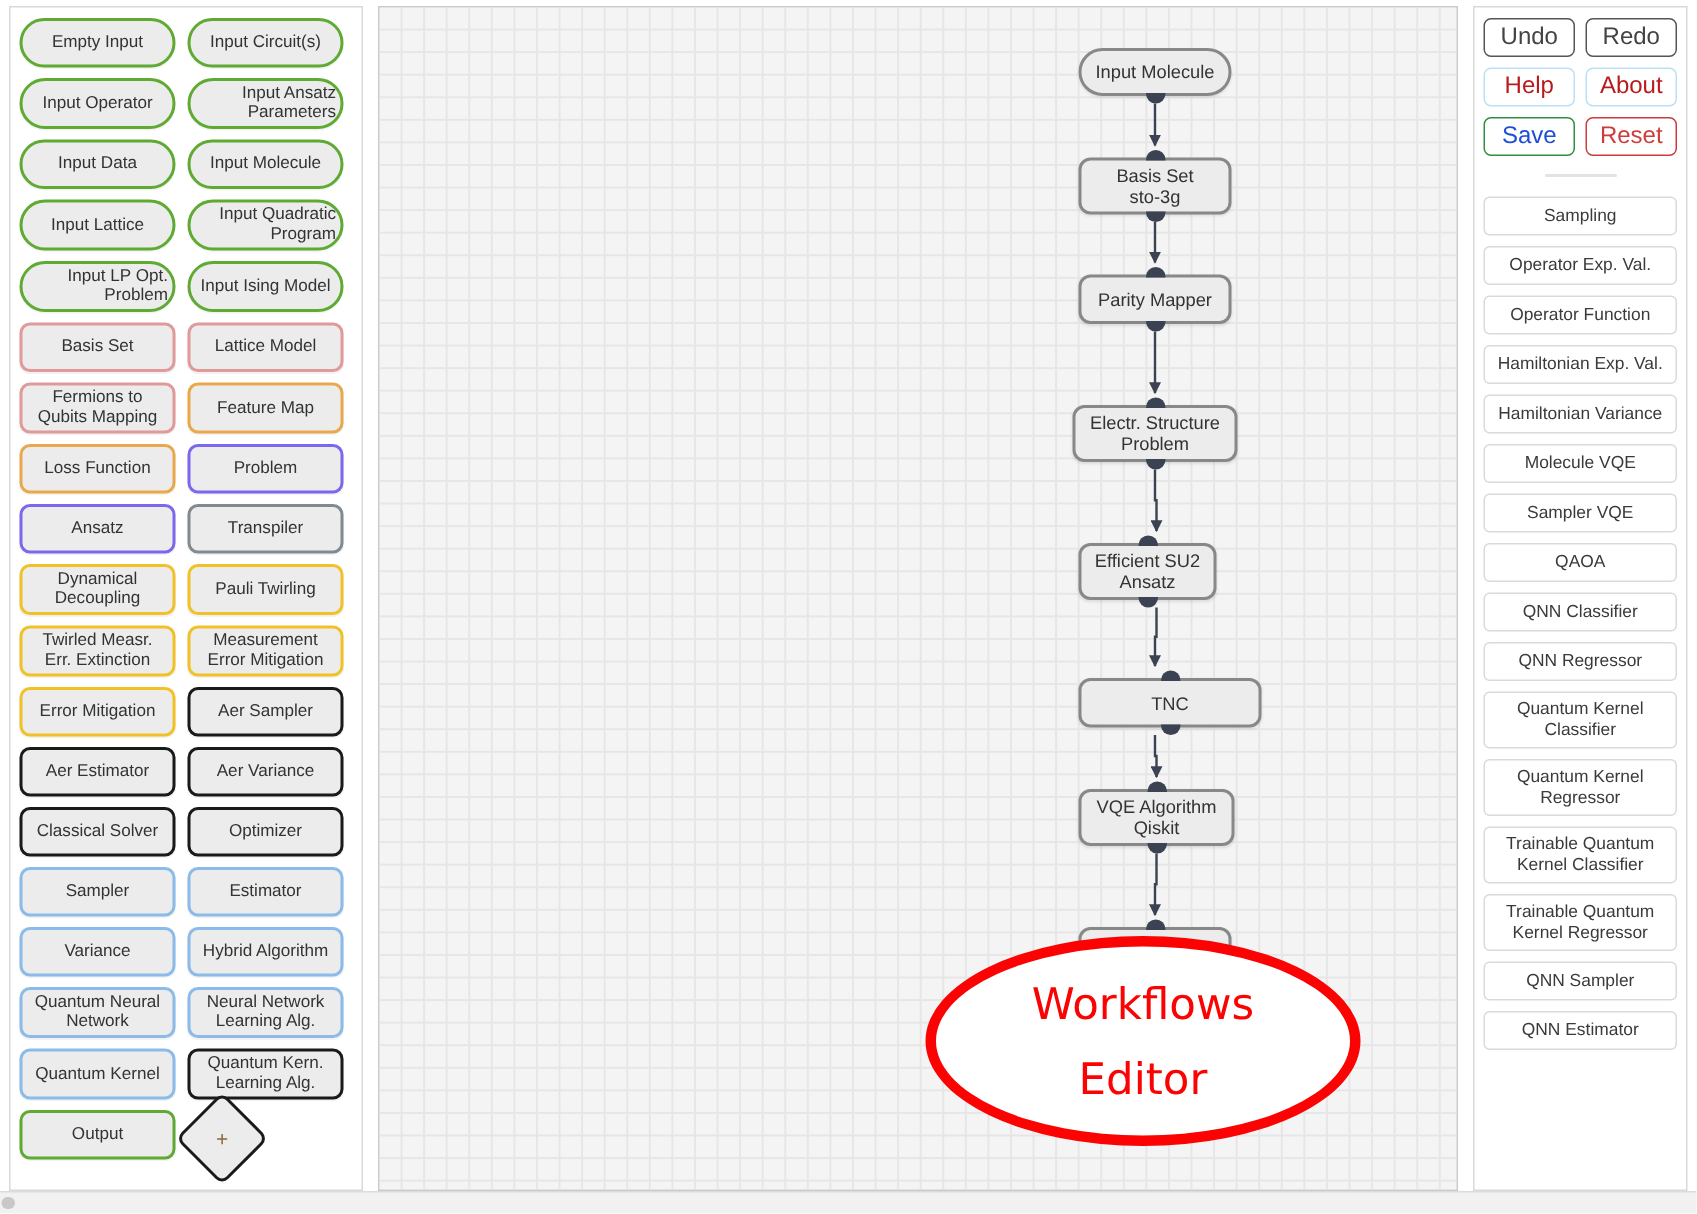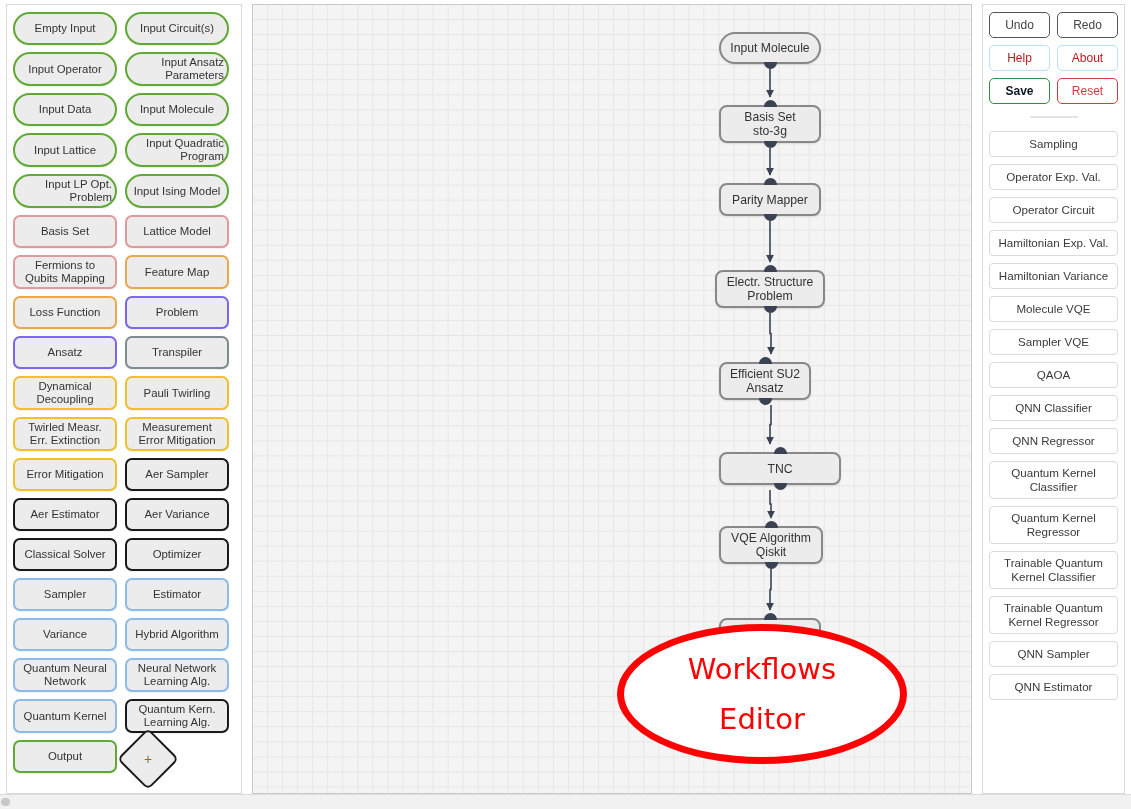--- a/index.html
+++ b/index.html
@@ -193,29 +193,29 @@
     gap: 7px;
     margin-bottom: 7px;
   }
   .rp-btn {
     flex: 1;
     height: 26px;
     box-sizing: border-box;
     background: #ffffff;
     border: 1px solid #555;
     border-radius: 5px;
-    font-size: 12px;
+    font-size: 16px;
     color: #444;
     display: flex;
     align-items: center;
     justify-content: center;
     cursor: pointer;
   }
   .rp-btn.b-help  { border-color: #b9e0f7; color: #b91c1c; }
-  .rp-btn.b-save  { border-color: #2f8f3e; color: #0f172a; font-weight: bold; }
+  .rp-btn.b-save  { border-color: #2f8f3e; color: #1d4ed8; }
   .rp-btn.b-reset { border-color: #cf3b3b; color: #cf3b3b; }
   .rp-divider {
     width: 48px;
     height: 2px;
     background: #e3e3e3;
     margin: 12px auto 13px auto;
     border-radius: 2px;
   }
   .rp-item {
     width: 100%;
@@ -383,21 +383,21 @@
         </div>
         <div class="rp-row">
           <div class="rp-btn b-save">Save</div>
           <div class="rp-btn b-reset">Reset</div>
         </div>
       </div>
     <div class="rp-divider"></div>
     <div id="rp-items">
         <div class="rp-item">Sampling</div>
         <div class="rp-item">Operator Exp. Val.</div>
-        <div class="rp-item">Operator Circuit</div>
+        <div class="rp-item">Operator Function</div>
         <div class="rp-item">Hamiltonian Exp. Val.</div>
         <div class="rp-item">Hamiltonian Variance</div>
         <div class="rp-item">Molecule VQE</div>
         <div class="rp-item">Sampler VQE</div>
         <div class="rp-item">QAOA</div>
         <div class="rp-item">QNN Classifier</div>
         <div class="rp-item">QNN Regressor</div>
         <div class="rp-item">Quantum Kernel Classifier</div>
         <div class="rp-item">Quantum Kernel Regressor</div>
         <div class="rp-item">Trainable Quantum Kernel Classifier</div>

